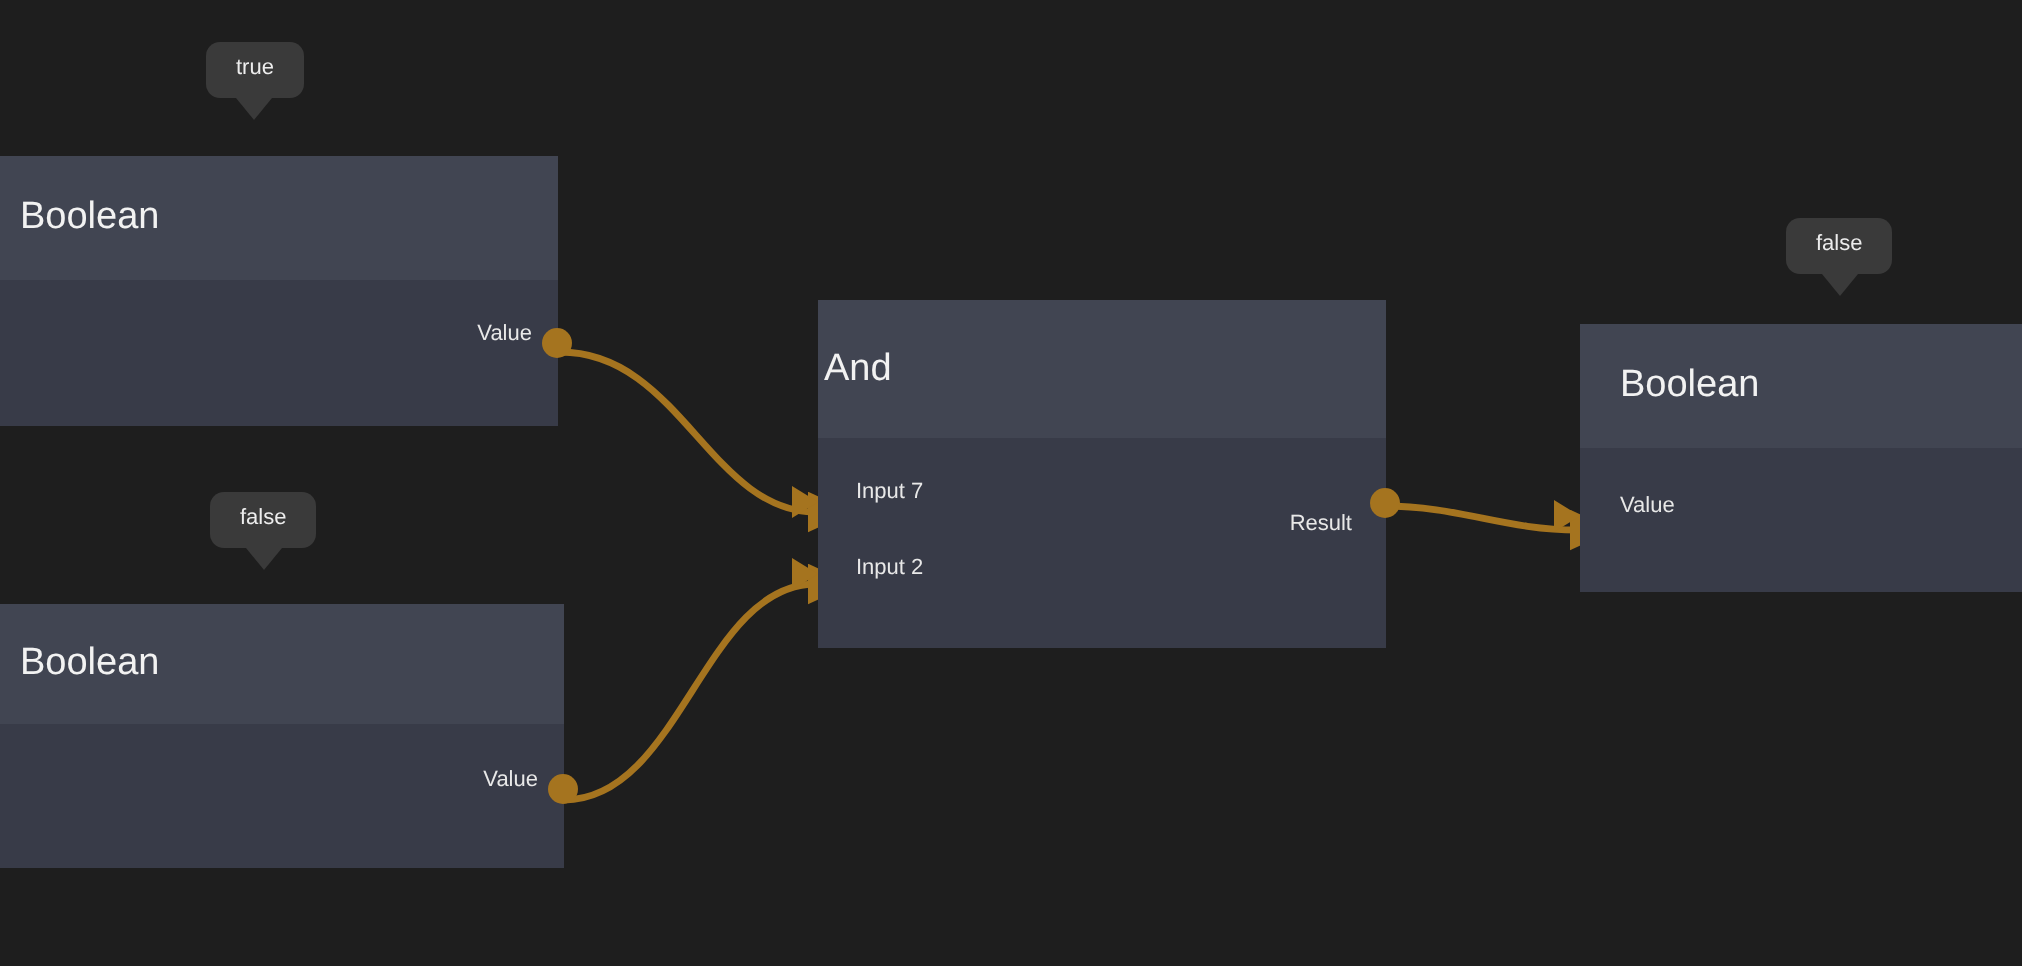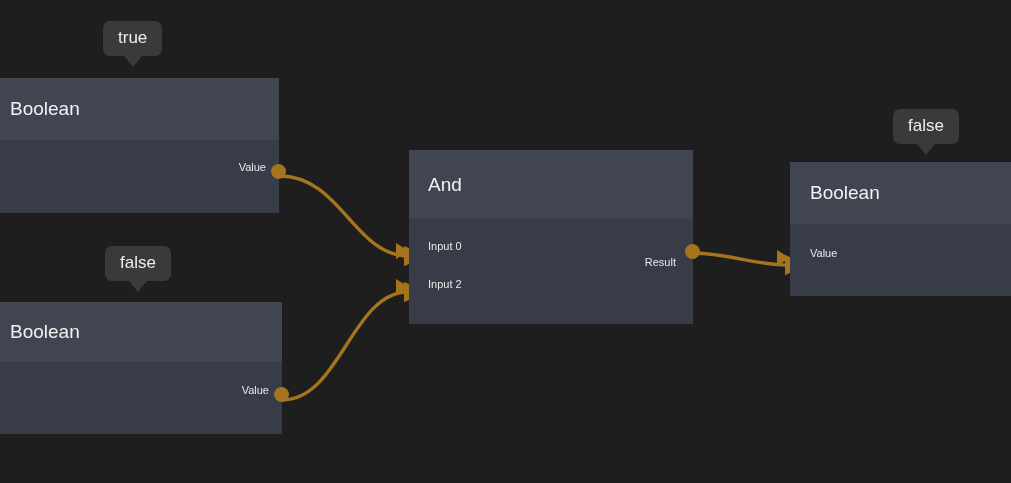--- a/index.html
+++ b/index.html
@@ -86,21 +86,21 @@
     border-bottom: 8px solid transparent;
     border-left: 13px solid #a5741f;
     z-index: 3;
   }
   
   .tooltip {
     position: absolute;
     z-index: 5;
     background: #3a3a3a;
     color: #ededed;
-    font-size: 17px;
+    font-size: 11px;
     border-radius: 7px;
     padding: 7px 15px 8px 15px;
     text-align: center;
     line-height: 1.15;
     white-space: nowrap;
   }
   .tooltip::after {
     content: "";
     position: absolute;
     left: 50%;
@@ -158,26 +158,26 @@
       </div>
       <div class="port-dot" style="right:-7px; top:25px;"></div>
     </div>
   </div>
 
   <div class="tooltip" style="left:105px; top:246px;">
     <span>false</span>
   </div>
 
   <div class="node" style="left:409px; top:150px; width:284px; height:174px;">
-    <div class="node-header" style="height:69px; padding-left:19px;">
+    <div class="node-header" style="height:69px; padding-left:3px;">
       <span>And</span>
     </div>
     <div class="node-body">
       <div class="port-row in" style="top:22px; left:19px;">
-        <span class="port-label">Input 0</span>
+        <span class="port-label">Input 7</span>
       </div>
       <div class="port-arrow" style="left:-13px; top:24px;"></div>
 
       <div class="port-row in" style="top:60px; left:19px;">
         <span class="port-label">Input 2</span>
       </div>
       <div class="port-arrow" style="left:-13px; top:60px;"></div>
 
       <div class="port-row out" style="top:38px; right:17px;">
         <span class="port-label">Result</span>

